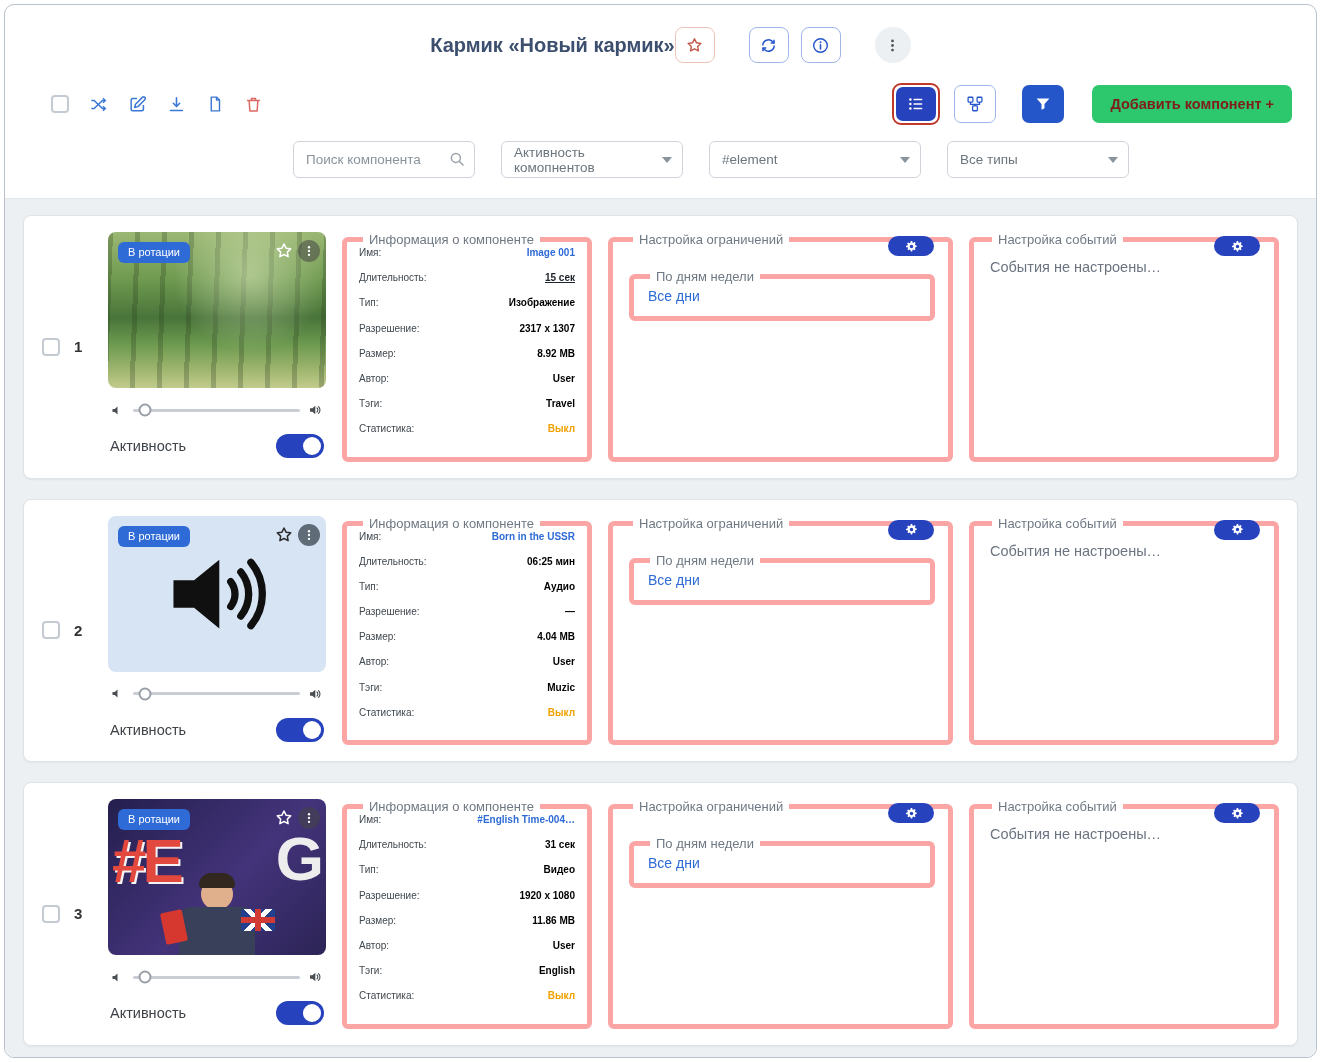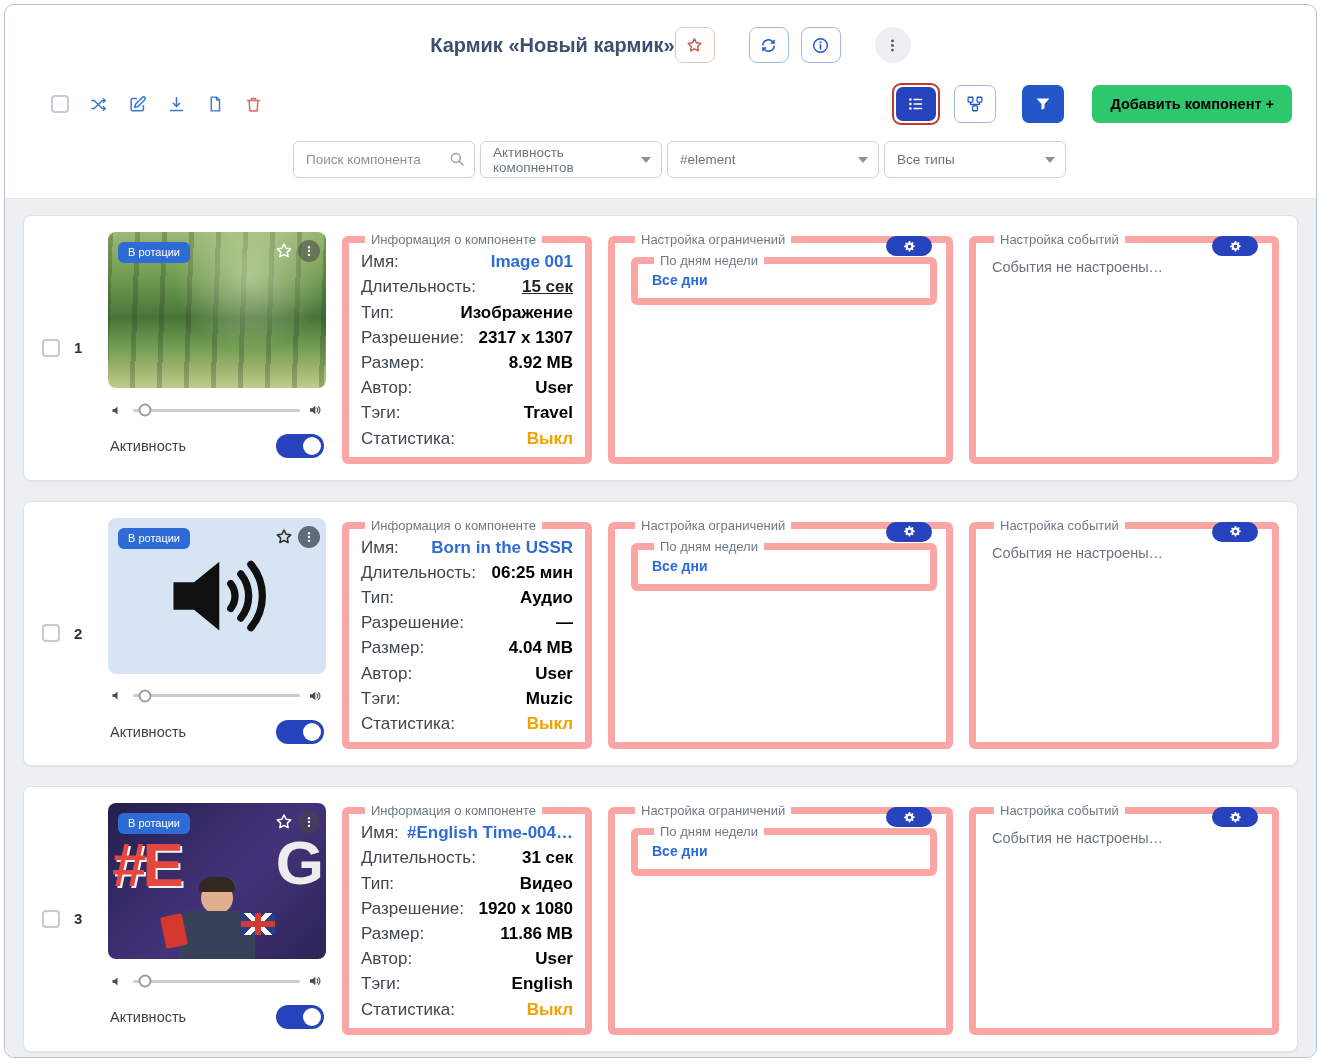--- a/index.html
+++ b/index.html
@@ -22,24 +22,24 @@
   .tools-left{display:flex;align-items:center;gap:20px}
   .checkbox{display:inline-block;width:18px;height:18px;border:2px solid #c3cad1;border-radius:4px;background:#fff;cursor:pointer}
   .tool-ic{background:none;border:none;cursor:pointer;display:flex;align-items:center;color:#3b77d3;padding:0}
   .tool-ic.red{color:#dd6a62}
   .tools-right{margin-left:auto;display:flex;align-items:center;gap:14px}
   .active-wrap{border:2px solid #c0392b;border-radius:9px;padding:2px;display:inline-flex}
   .viewbtn{width:40px;height:34px;border-radius:7px;display:flex;align-items:center;justify-content:center;cursor:pointer;border:none}
   .viewbtn.list{background:#2742bd;color:#fff}
   .viewbtn.flow{background:#fff;border:1px solid #9fb6e8;color:#2456c9;height:38px;width:42px}
   .filterbtn{width:42px;height:38px;border-radius:7px;background:#2456c9;border:none;color:#fff;display:flex;align-items:center;justify-content:center;cursor:pointer;margin-left:12px}
-  .addbtn{height:38px;margin-left:14px;padding:0 18px;border:none;border-radius:7px;background:#2dc76d;color:#000000;font-weight:bold;font-size:14.5px;cursor:pointer;font-family:inherit}
+  .addbtn{height:38px;margin-left:14px;padding:0 18px;border:none;border-radius:7px;background:#2dc76d;color:#7f1d1d;font-weight:bold;font-size:14.5px;cursor:pointer;font-family:inherit}
 
   
-  .filters{display:flex;align-items:center;gap:5px;padding:16px 24px 20px 288px}
+  .filters{display:flex;align-items:center;gap:26px;padding:16px 24px 20px 288px}
   .search{position:relative;width:182px}
   .search input{width:100%;height:37px;border:1px solid #ced4da;border-radius:6px;padding:0 32px 0 12px;font-size:13.5px;color:#495057;font-family:inherit;outline:none}
   .search input::placeholder{color:#8a939b}
   .search .sic{position:absolute;right:9px;top:9px;color:#9aa3ab}
   .select{height:37px;border:1px solid #ced4da;border-radius:6px;background:#fff;display:flex;align-items:center;justify-content:space-between;padding:0 10px 0 12px;font-size:13.5px;color:#6c757d;cursor:pointer}
   .select.w1{width:182px}.select.w2{width:212px}.select.w3{width:182px}
   .chev{width:0;height:0;border-left:5px solid transparent;border-right:5px solid transparent;border-top:6px solid #8a939b}
 
   
   .cards-area{flex:1;background:#edf0f3;padding:16px 18px 18px;display:flex;flex-direction:column;gap:20px;border-top:1px solid #e3e7ea}
@@ -78,36 +78,36 @@
     #23408e}
 
   .volume{display:flex;align-items:center;gap:8px;margin:14px 2px 0;color:#4a4f54}
   .vol-track{flex:1;height:3px;background:#c9ced4;border-radius:2px;position:relative;cursor:pointer}
   .vol-knob{position:absolute;left:7%;top:50%;transform:translate(-50%,-50%);width:13px;height:13px;border-radius:50%;background:#fff;border:2px solid #989fa6}
   .activity{display:flex;justify-content:space-between;align-items:center;margin-top:16px;padding:0 2px}
   .activity-label{font-size:14.5px;color:#3c4248}
   .toggle{width:48px;height:24px;border-radius:12px;background:#2742bd;position:relative;cursor:pointer;display:inline-block}
   .toggle::after{content:"";position:absolute;right:3px;top:3px;width:18px;height:18px;border-radius:50%;background:#fff}
 
-  fieldset{border:7px solid #fca5a5;border-radius:6px;min-inline-size:0;position:relative}
+  fieldset{border:5px solid #fca5a5;border-radius:6px;min-inline-size:0;position:relative}
   legend{font-size:13px;color:#6f7984;padding:0 6px;margin-left:4px;white-space:nowrap}
 
   .info-fs{width:250px;flex:0 0 auto;padding:0 12px 8px}
-  .info-row{display:flex;justify-content:space-between;align-items:flex-end;height:25.2px;font-size:17px}
+  .info-row{display:flex;justify-content:space-between;align-items:flex-start;height:25.2px;font-size:10px}
   .info-label{color:#3f474e}
   .info-value{font-weight:bold;color:#000000;text-align:right;text-decoration:none}
   .info-value.link{color:#2e6bd6;cursor:pointer}
   .info-value.u{text-decoration:underline;cursor:pointer;color:#20252b}
   .info-value.off{color:#f0a202}
 
   .restr-fs{width:345px;flex:0 0 auto;padding:2px 16px 10px}
   .events-fs{flex:1;padding:2px 14px 10px}
   .gear-pill{position:absolute;top:-11px;right:14px;width:46px;height:20px;border-radius:10px;background:#2742bd;border:none;display:flex;align-items:center;justify-content:center;cursor:pointer;color:#fff}
-  .days-fs{width:306px;height:52px;margin-top:4px;padding:0 12px}
-  .days-value{color:#2e6bd6;font-weight:bold;font-size:14px;padding:4px 0 0 2px}
+  .days-fs{width:306px;height:52px;margin-top:20px;padding:0 12px}
+  .days-value{color:#2e6bd6;font-weight:normal;font-size:14px;padding:4px 0 0 2px}
   .events-text{color:#6b7480;font-size:14.5px;padding:10px 2px 0}
 </style>
 </head>
 <body>
 
 <svg width="0" height="0" style="position:absolute">
   <defs>
     <symbol id="i-star" viewBox="0 0 24 24">
         <path d="M12 3.6l2.47 5.02 5.53.8-4 3.9.94 5.5L12 16.2 7.06 18.82 8 13.32l-4-3.9 5.53-.8z" fill="none" stroke="currentColor" stroke-width="1.8" stroke-linejoin="round"></path>
       </symbol>

